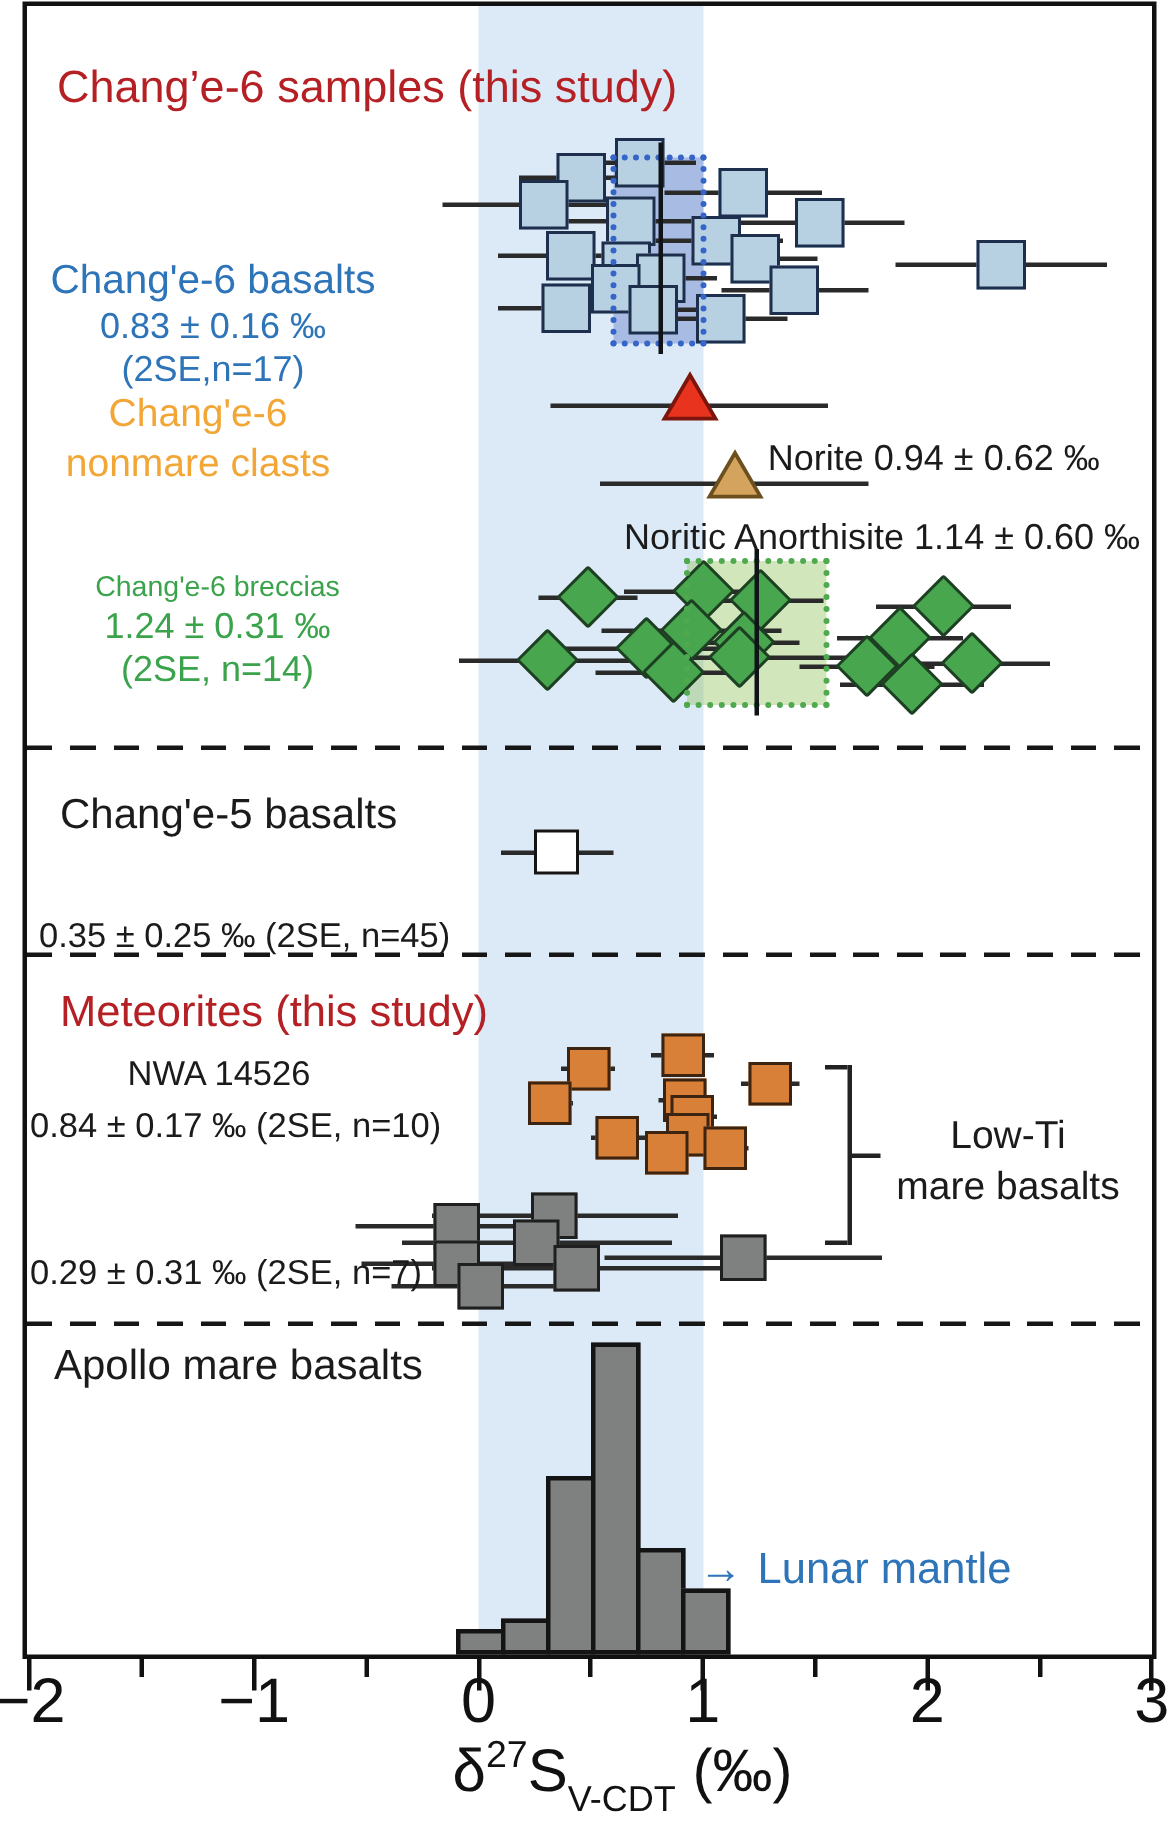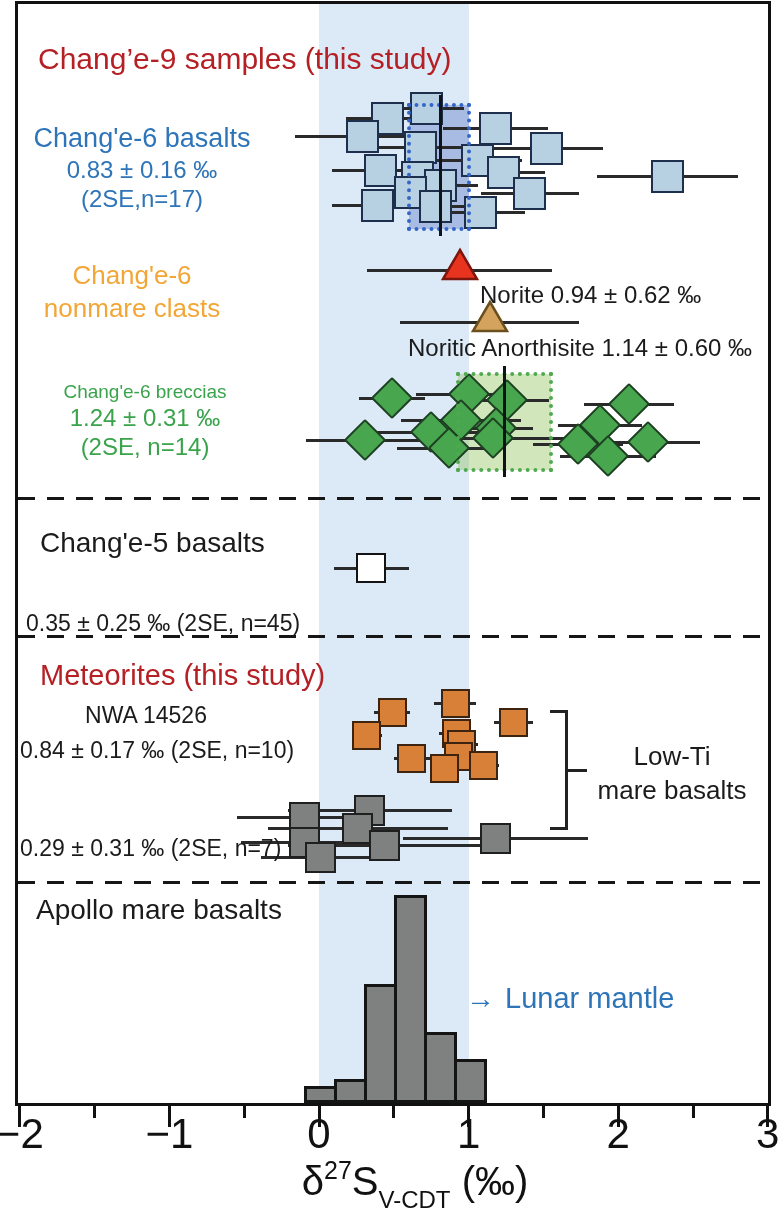--- a/index.html
+++ b/index.html
@@ -3,23 +3,23 @@
 <meta charset="utf-8">
 <style>
   html,body{margin:0;padding:0;background:#ffffff;}
   .canvas{
     position:relative;width:779px;height:1225px;background:#ffffff;overflow:hidden;
     font-family:"Liberation Sans", sans-serif;
   }
   .canvas *{box-sizing:border-box;}
   .lbl{position:absolute;white-space:nowrap;color:#1b1b1b;}
   .center{text-align:center;white-space:normal;}
-  .right{text-align:left;}
+  .right{text-align:center;margin-top:11px;}
   .red{color:#b52025;}
-  .blue{color:#2e74b8;}
+  .blue{color:#2e74b8;margin-top:48px;}
   .orange{color:#f2a636;}
   .green{color:#3aa34b;}
   .hdr{font-size:30px;}
   
   .ce6-header{left:38px;top:42px;}
   .basalt-block{left:28px;top:122px;width:228px;line-height:1.22;}
   .basalt-block .t{font-size:27px;}
   .basalt-block .s{font-size:24px;}
   .nonmare-block{left:22px;top:259px;width:220px;font-size:26px;line-height:1.25;}
   .norite-lbl{left:480px;top:281px;width:285px;font-size:24px;}
@@ -187,21 +187,21 @@
       <div style="position: absolute; left: 766.3px; top: 1106px; width: 3px; height: 21px; background: rgb(17, 17, 17);"></div>
       <div style="position: absolute; left: 722.8px; top: 1110px; width: 90px; text-align: center; font: 42px &quot;Liberation Sans&quot;, sans-serif; color: rgb(17, 17, 17);">3</div>
       <div style="position: absolute; left: 93.1px; top: 1106px; width: 3px; height: 12px; background: rgb(17, 17, 17);"></div>
       <div style="position: absolute; left: 242.7px; top: 1106px; width: 3px; height: 12px; background: rgb(17, 17, 17);"></div>
       <div style="position: absolute; left: 392.3px; top: 1106px; width: 3px; height: 12px; background: rgb(17, 17, 17);"></div>
       <div style="position: absolute; left: 541.9px; top: 1106px; width: 3px; height: 12px; background: rgb(17, 17, 17);"></div>
       <div style="position: absolute; left: 691.5px; top: 1106px; width: 3px; height: 12px; background: rgb(17, 17, 17);"></div>
       <div style="position: absolute; left: 15px; top: 1px; width: 756px; height: 1105px; border: 3px solid rgb(17, 17, 17); pointer-events: none;"></div>
     </div>
 
-  <div class="lbl red hdr ce6-header">Chang’e-9 samples (this study)</div>
+  <div class="lbl red hdr ce6-header">Chang’e-6 samples (this study)</div>
 
   <div class="lbl blue center basalt-block">
     <div class="t">Chang'e-6 basalts</div>
     <div class="s">0.83 ± 0.16 ‰</div>
     <div class="s">(2SE,n=17)</div>
   </div>
 
   <div class="lbl orange center nonmare-block">
     <div>Chang'e-6</div>
     <div>nonmare clasts</div>

